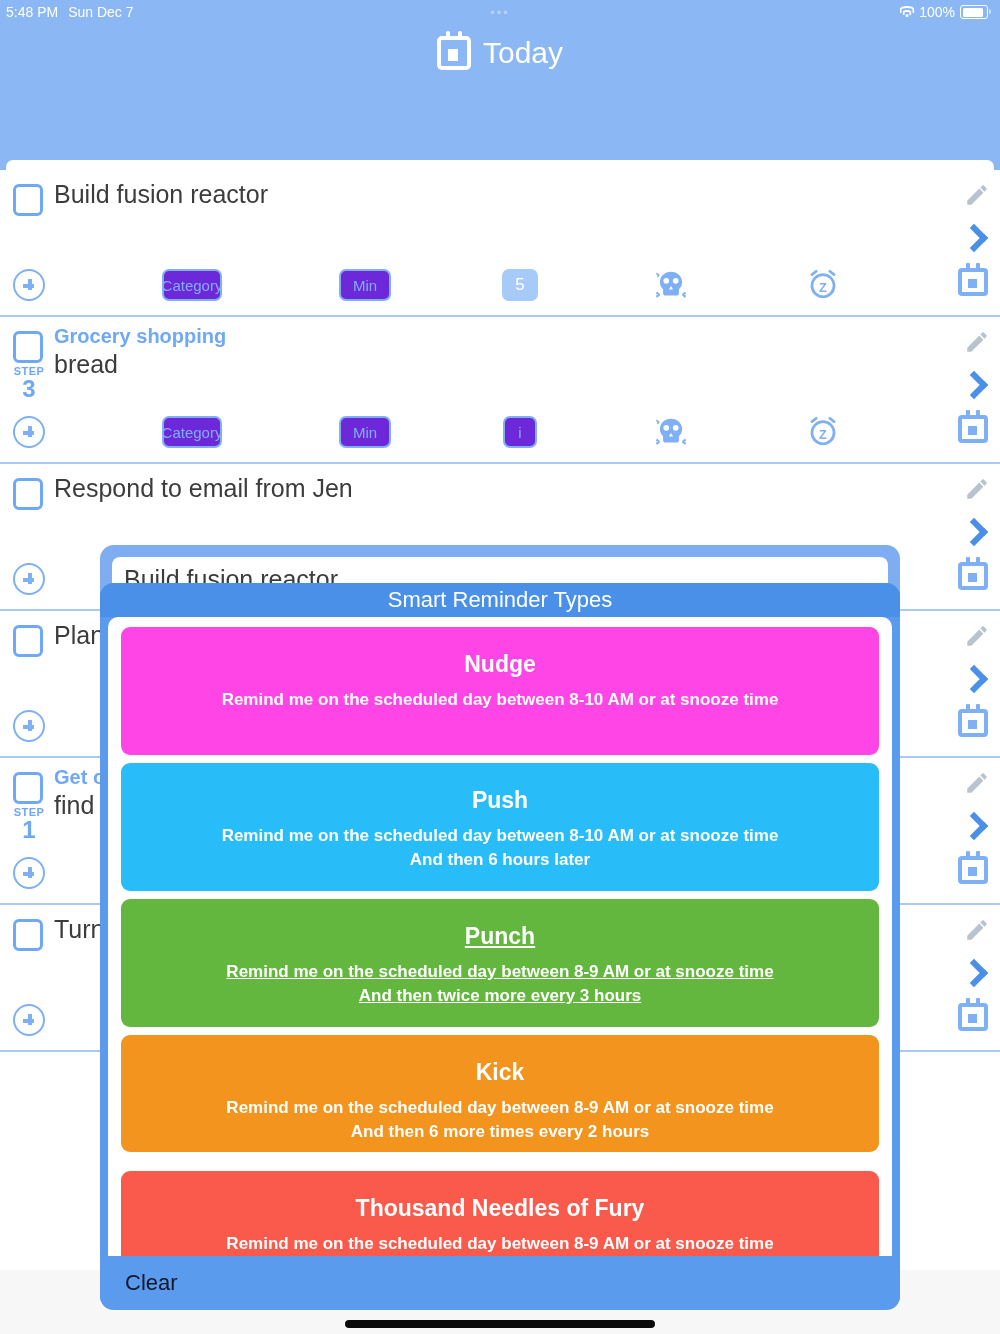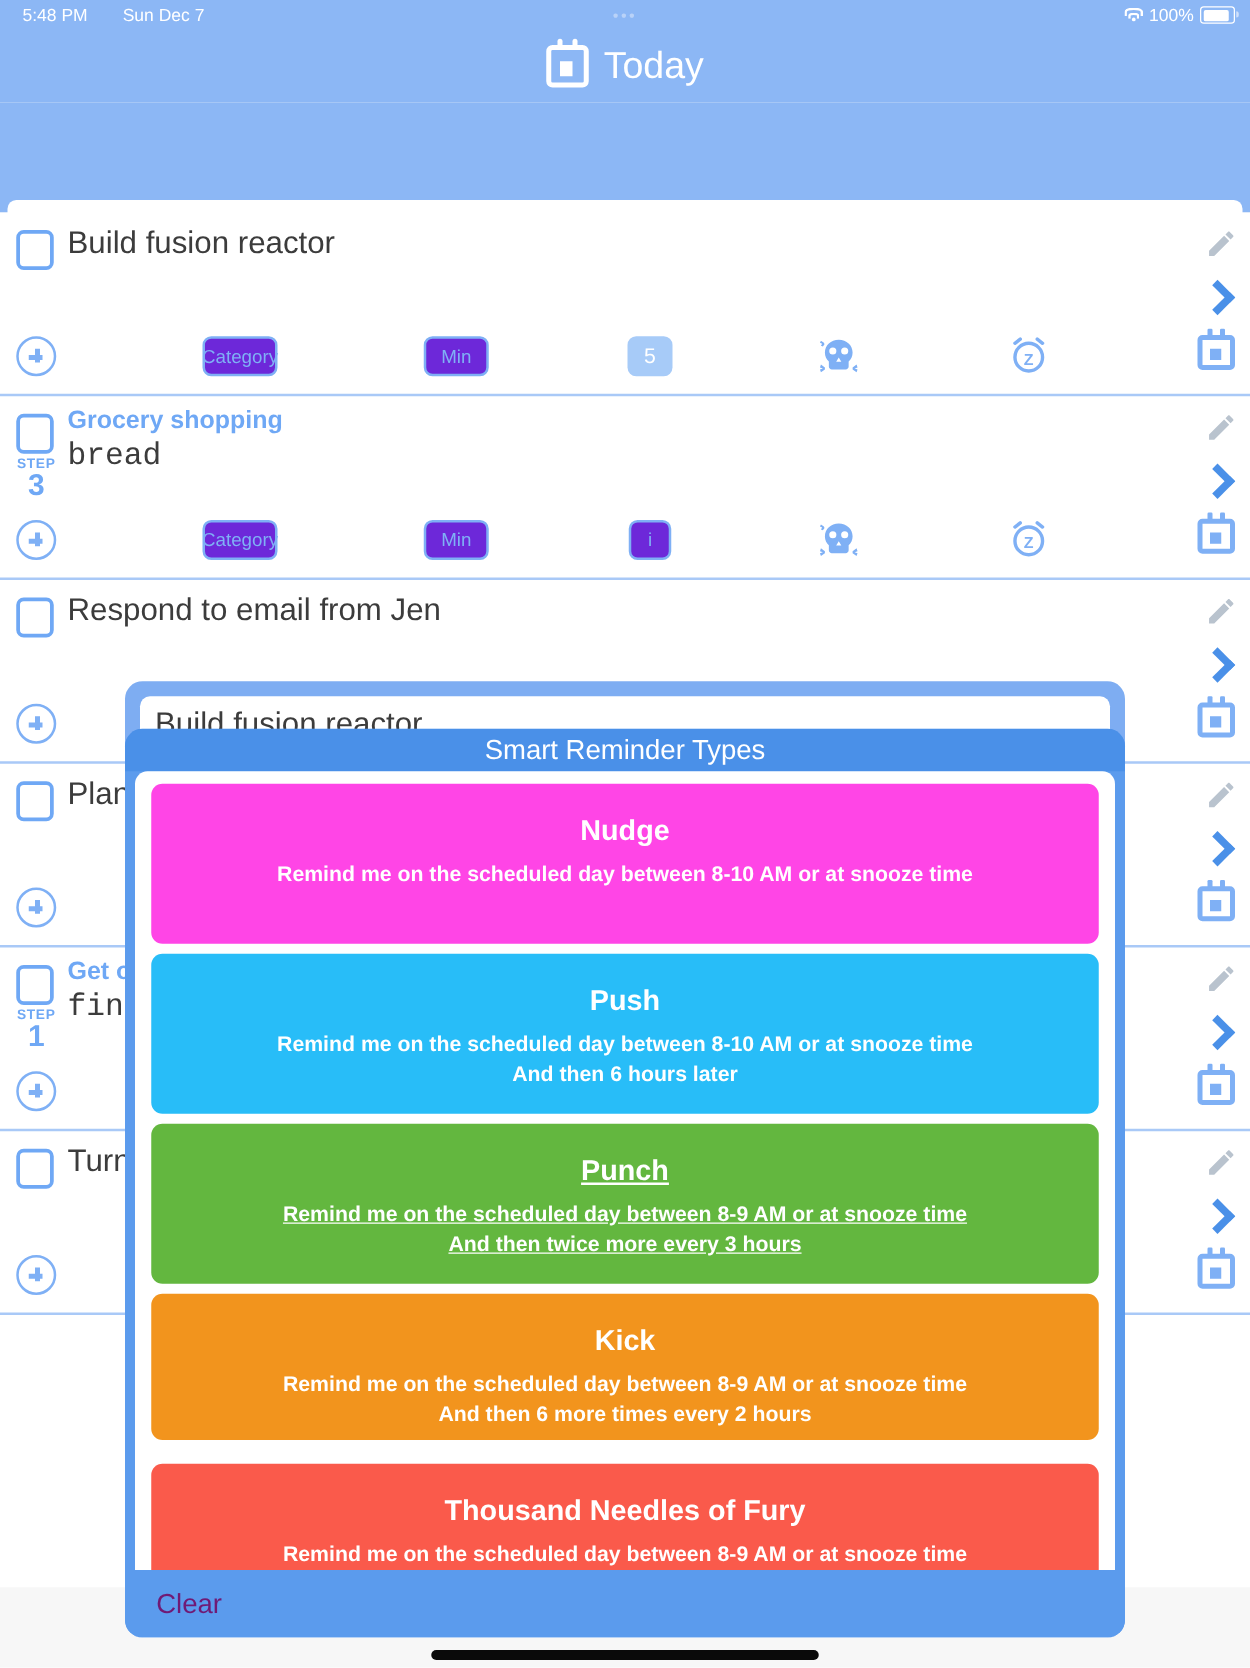--- a/index.html
+++ b/index.html
@@ -11,21 +11,21 @@
     position:relative;
     -webkit-font-smoothing:antialiased;
   }
   
   .statusbar{
     position:absolute;left:0;top:0;width:1000px;height:24px;
     background:#8cb7f5;color:#ffffff;
     display:flex;align-items:center;
     font-size:14px;
   }
-  .sb-left{margin-left:18px;display:flex;gap:28px;align-items:flex-start;}
+  .sb-left{margin-left:6px;display:flex;gap:10px;align-items:flex-start;}
   .sb-center{position:absolute;left:0;right:0;text-align:center;font-size:13px;letter-spacing:2px;color:#b9d2f8;}
   .sb-right{margin-left:auto;margin-right:12px;display:flex;align-items:center;gap:5px;font-size:14px;}
   .wifi-ico{display:inline-block;width:15px;height:12px;position:relative;}
   .wifi-ico i{position:absolute;left:50%;transform:translateX(-50%);border:2px solid #fff;border-bottom:none;border-radius:50% 50% 0 0;}
   .wifi-ico i:nth-child(1){width:11px;height:5px;top:0;}
   .wifi-ico i:nth-child(2){width:5px;height:3px;top:4px;}
   .wifi-ico i:nth-child(3){width:3px;height:3px;top:8px;background:#fff;border:none;border-radius:50%;}
   .batt{width:26px;height:12px;border:1.5px solid #ffffff;border-radius:3px;position:relative;}
   .batt::after{content:"";position:absolute;right:-4px;top:3px;width:2px;height:5px;background:#cfe0fb;border-radius:0 2px 2px 0;}
   .batt i{position:absolute;left:1.5px;top:1.5px;bottom:1.5px;width:20px;background:#fff;border-radius:1.5px;display:block;}
@@ -54,21 +54,21 @@
   .list{position:absolute;left:0;top:170px;width:1000px;height:1100px;background:#ffffff;}
   .task{position:relative;width:1000px;height:147px;box-sizing:border-box;border-bottom:2px solid #a9c9f7;}
   .chk{
     position:absolute;left:13px;top:14px;width:30px;height:32px;
     border:3px solid #6fa8f5;border-radius:6px;box-sizing:border-box;background:#fff;
   }
   .steplbl{position:absolute;left:12px;top:48px;width:34px;text-align:center;font-size:11px;font-weight:bold;color:#6fa8f5;letter-spacing:.5px;}
   .stepnum{position:absolute;left:12px;top:58px;width:34px;text-align:center;font-size:24px;font-weight:bold;color:#6fa8f5;}
   .ttitle{position:absolute;left:54px;top:10px;font-size:25px;color:#3c3c3c;white-space:nowrap;}
   .tparent{position:absolute;left:54px;top:8px;font-size:20px;font-weight:bold;color:#6fa8f5;white-space:nowrap;}
-  .tsub{position:absolute;left:54px;top:33px;font-size:25px;color:#3c3c3c;white-space:nowrap;font-family:Liberation Mono, monospace;}
+  .tsub{position:absolute;left:54px;top:33px;font-size:25px;color:#3c3c3c;white-space:nowrap;}
 
   .pencil{position:absolute;right:10px;top:12px;width:26px;height:26px;}
   .chev{position:absolute;right:14px;top:56px;width:24px;height:24px;}
   .chev::before{content:"";position:absolute;left:2px;top:2px;width:14px;height:14px;border-right:6px solid #4a90e8;border-bottom:6px solid #4a90e8;transform:rotate(-45deg);}
 
   .iconrow{position:absolute;left:0;bottom:6px;width:1000px;height:44px;}
   .plusico{position:absolute;left:13px;top:4px;width:32px;height:32px;border:2.5px solid #7fb0f5;border-radius:50%;box-sizing:border-box;}
   .plusico::before{content:"";position:absolute;left:8px;top:12.5px;width:11px;height:4px;background:#7fb0f5;}
   .plusico::after{content:"";position:absolute;left:12.5px;top:8px;width:4px;height:11px;background:#7fb0f5;}
   .pill{
@@ -111,21 +111,21 @@
   }
   .rcard{
     position:absolute;left:13px;width:758px;border-radius:9px;
     color:#ffffff;text-align:center;box-sizing:border-box;padding-top:24px;
   }
   .rcard .rname{font-size:23px;font-weight:bold;margin-bottom:10px;}
   .rcard .rdesc{font-size:17px;font-weight:bold;line-height:24px;}
   .modal-footer{
     position:absolute;left:0;bottom:0;width:800px;height:54px;background:#5b9bed;
   }
-  .clearbtn{position:absolute;left:25px;top:14px;color:#701a75;font-size:22px;cursor:pointer;}
+  .clearbtn{position:absolute;left:25px;top:14px;color:#0f172a;font-size:22px;cursor:pointer;}
 
   
   .homebar{position:absolute;left:345px;top:1320px;width:310px;height:8px;background:#0a0a0a;border-radius:5px;}
   .bottomgap{position:absolute;left:0;top:1270px;width:1000px;height:64px;background:#f7f7f7;}
 </style>
 </head>
 <body>
 
 <div class="statusbar">
   <div class="sb-left">

